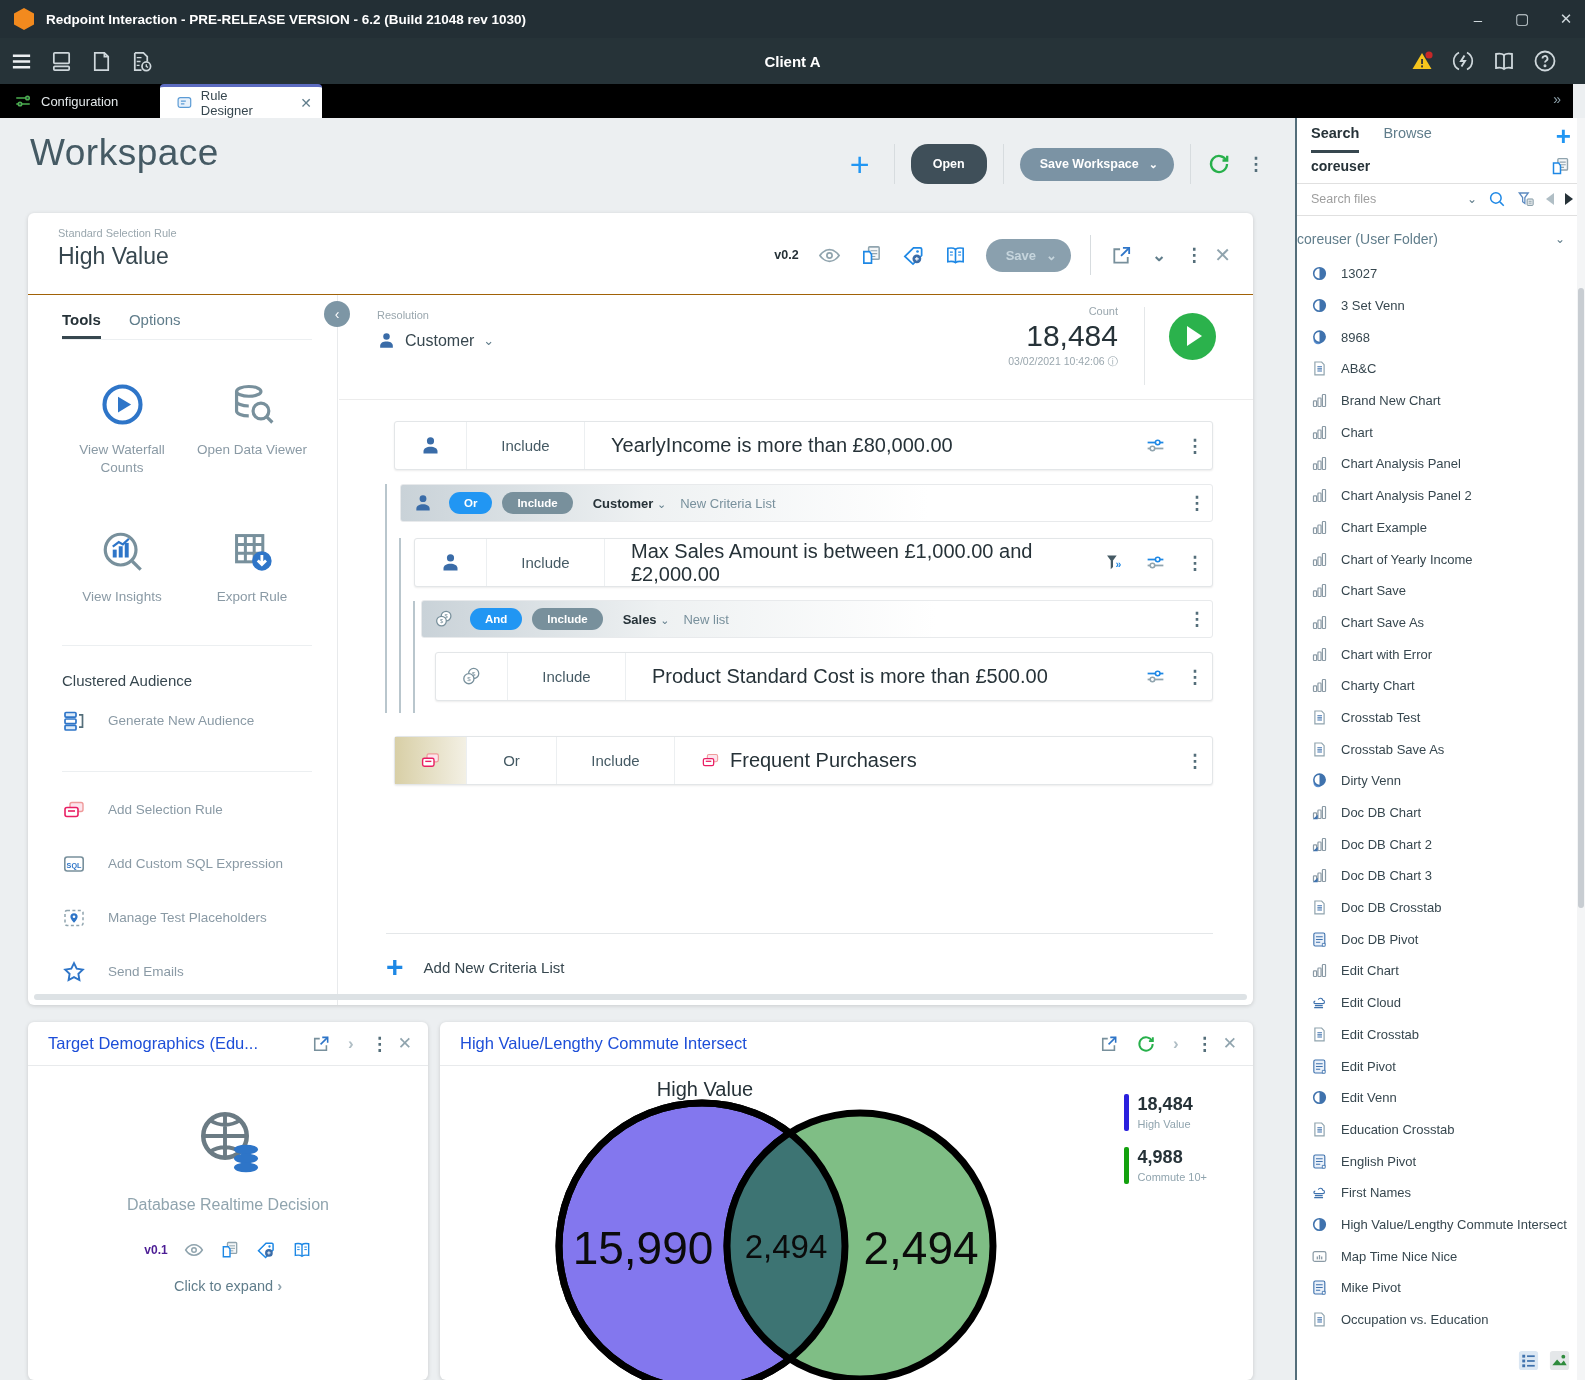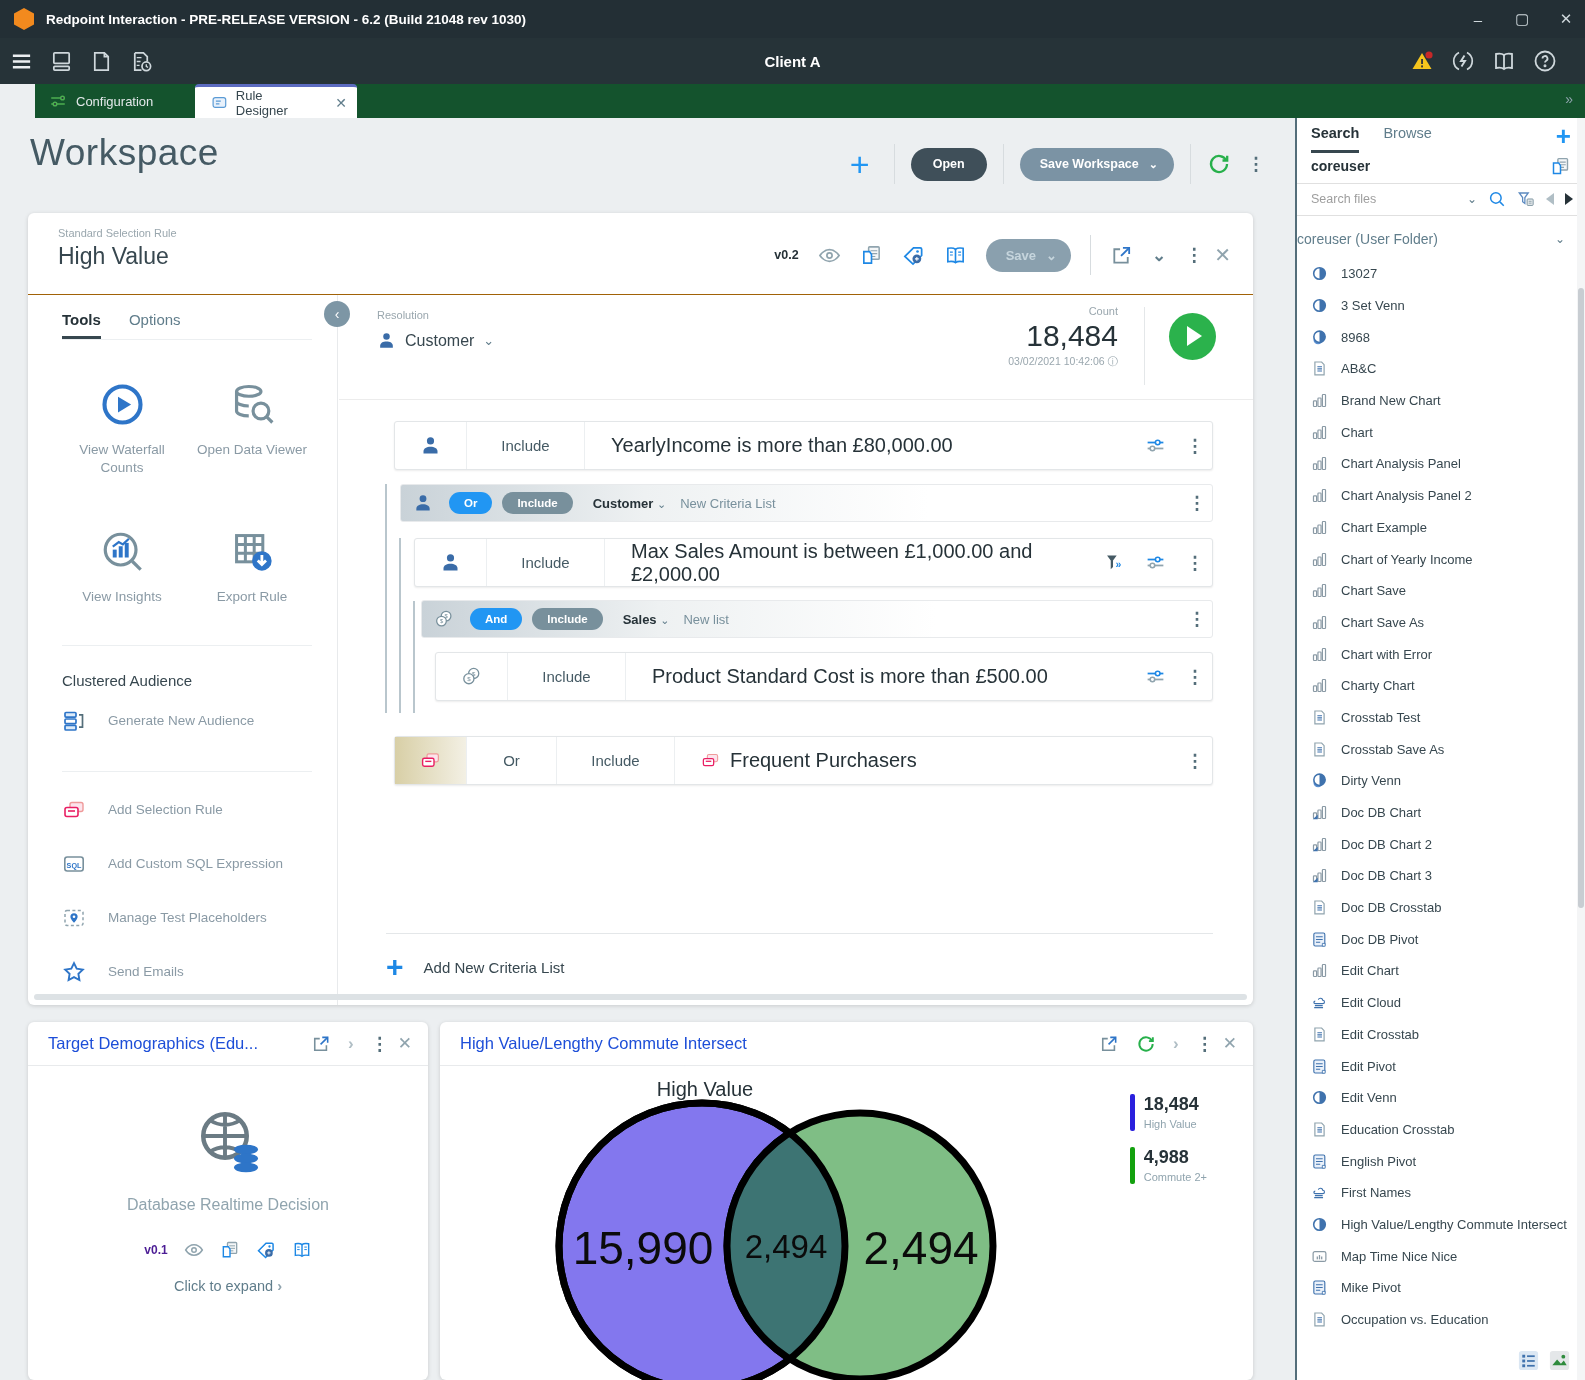--- a/index.html
+++ b/index.html
@@ -17,39 +17,39 @@
   .win-btn { color:#cfd8dc; font-size:15px; cursor:default; width:18px; text-align:center; }
 
   .appbar { position:absolute; left:0; top:38px; right:0; height:46px; background:#263338; }
   .appbar-left { position:absolute; left:10px; top:0; height:46px; display:flex; align-items:center; gap:17px; }
   .appbar-left .ic { width:23px; height:23px; }
   .app-title { position:absolute; left:0; right:0; top:0; height:46px; display:flex; align-items:center; justify-content:center;
     color:#fff; font-size:15px; font-weight:bold; }
   .appbar-right { position:absolute; right:28px; top:0; height:46px; display:flex; align-items:center; gap:17px; }
   .appbar-right .ic { width:24px; height:24px; }
 
-  .tabbar { position:absolute; left:0; top:84px; right:0; height:34px; background:#14532d;margin-left:35px; }
+  .tabbar { position:absolute; left:0; top:84px; right:12px; height:34px; background:#000000; }
   .tab-config { position:absolute; left:0; top:0; height:34px; display:flex; align-items:center; gap:9px; padding:0 22px 0 14px; }
   .tab-config .ic { width:18px; height:18px; }
   .tab-config span { color:#e3e8ea; font-size:13px; }
   .tab-active { position:absolute; left:160px; top:0; width:162px; height:34px; background:#fff; border-top:3px solid #5c6bc0;
     border-radius:4px 4px 0 0; display:flex; align-items:center; gap:8px; padding:0 10px 0 16px; }
   .tab-active .ic { width:17px; height:17px; }
   .tab-active span.lbl { color:#37474f; font-size:13px; }
   .tab-x { color:#607d8b; font-size:14px; margin-left:10px; }
   .tab-overflow { position:absolute; right:14px; top:7px; color:#90a4ae; font-size:14px; letter-spacing:-2px; }
 
   
   .main { position:absolute; left:0; top:118px; right:290px; bottom:0; background:#eceff1; overflow:hidden; }
   .ws-header { position:absolute; left:30px; top:14px; right:20px; height:70px; }
   .ws-title { font-size:37px; font-weight:400; color:#455a64; letter-spacing:.5px; }
   .ws-actions { position:absolute; right:18px; top:12px; display:flex; align-items:center; gap:16px; }
   .plus-big { color:#2196f3; font-size:34px; font-weight:400; line-height:30px; margin-right:8px; }
   .vdiv { width:1px; height:40px; background:#d7dcdf; }
-  .btn-open { background:#3f4f59; color:#fff; border:none; border-radius:17px; height:33px; padding:0 22px; font-size:12.5px; font-weight:bold; }
+  .btn-open { background:#3f4f59; color:#fff; border:none; border-radius:17px; height:40px; padding:0 22px; font-size:12.5px; font-weight:bold; }
   .btn-savews { background:#7b93a4; color:#fff; border:none; border-radius:17px; height:33px; padding:0 16px 0 20px; font-size:12.5px; font-weight:bold;
     display:flex; align-items:center; gap:10px; }
   .btn-savews .chev { font-size:11px; }
   .ic-refresh { width:24px; height:24px; }
   .kebab { color:#546e7a; font-size:18px; font-weight:bold; line-height:1; width:10px; text-align:center; }
 
   
   .rule-card { position:absolute; left:28px; top:95px; width:1225px; height:792px; background:#fff; border-radius:6px;
     box-shadow:0 1px 4px rgba(0,0,0,.15); }
   .rc-header { position:absolute; left:0; top:0; right:0; height:82px; border-bottom:1px solid #a16207; }
@@ -731,21 +731,21 @@
             <div class="leg-bar" style="background:#2a20dd"></div>
             <div>
               <div class="leg-val">18,484</div>
               <div class="leg-lbl">High Value</div>
             </div>
           </div>
           <div class="leg-item">
             <div class="leg-bar" style="background:#13a10e"></div>
             <div>
               <div class="leg-val">4,988</div>
-              <div class="leg-lbl">Commute 2+</div>
+              <div class="leg-lbl">Commute 10+</div>
             </div>
           </div>
         </div>
       </div>
     </div>
   </div>
 
   <div class="sidebar">
     <div class="sb-tabs">
       <div class="sb-tab active">Search</div>

